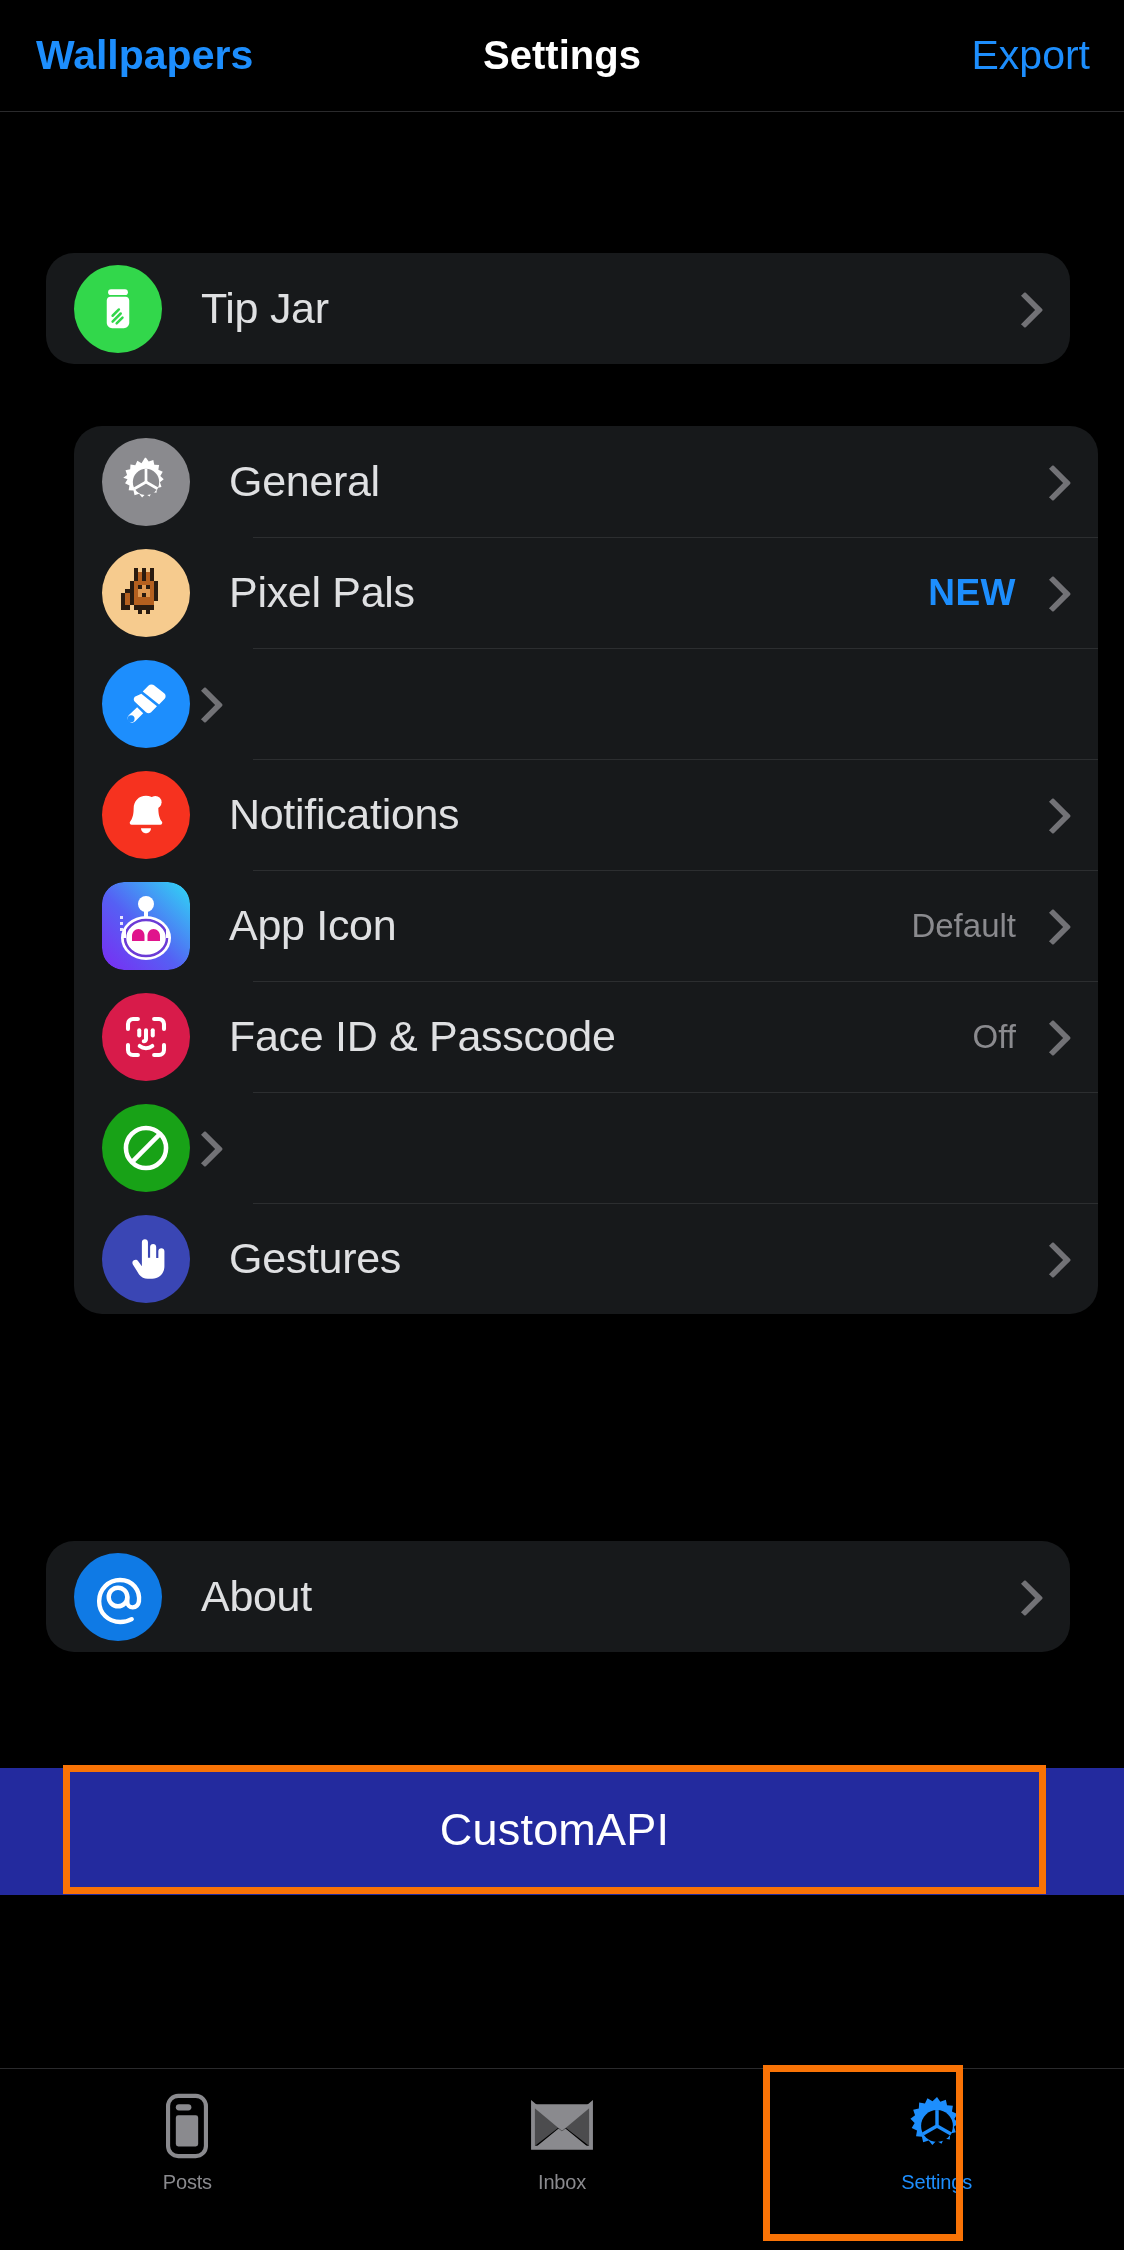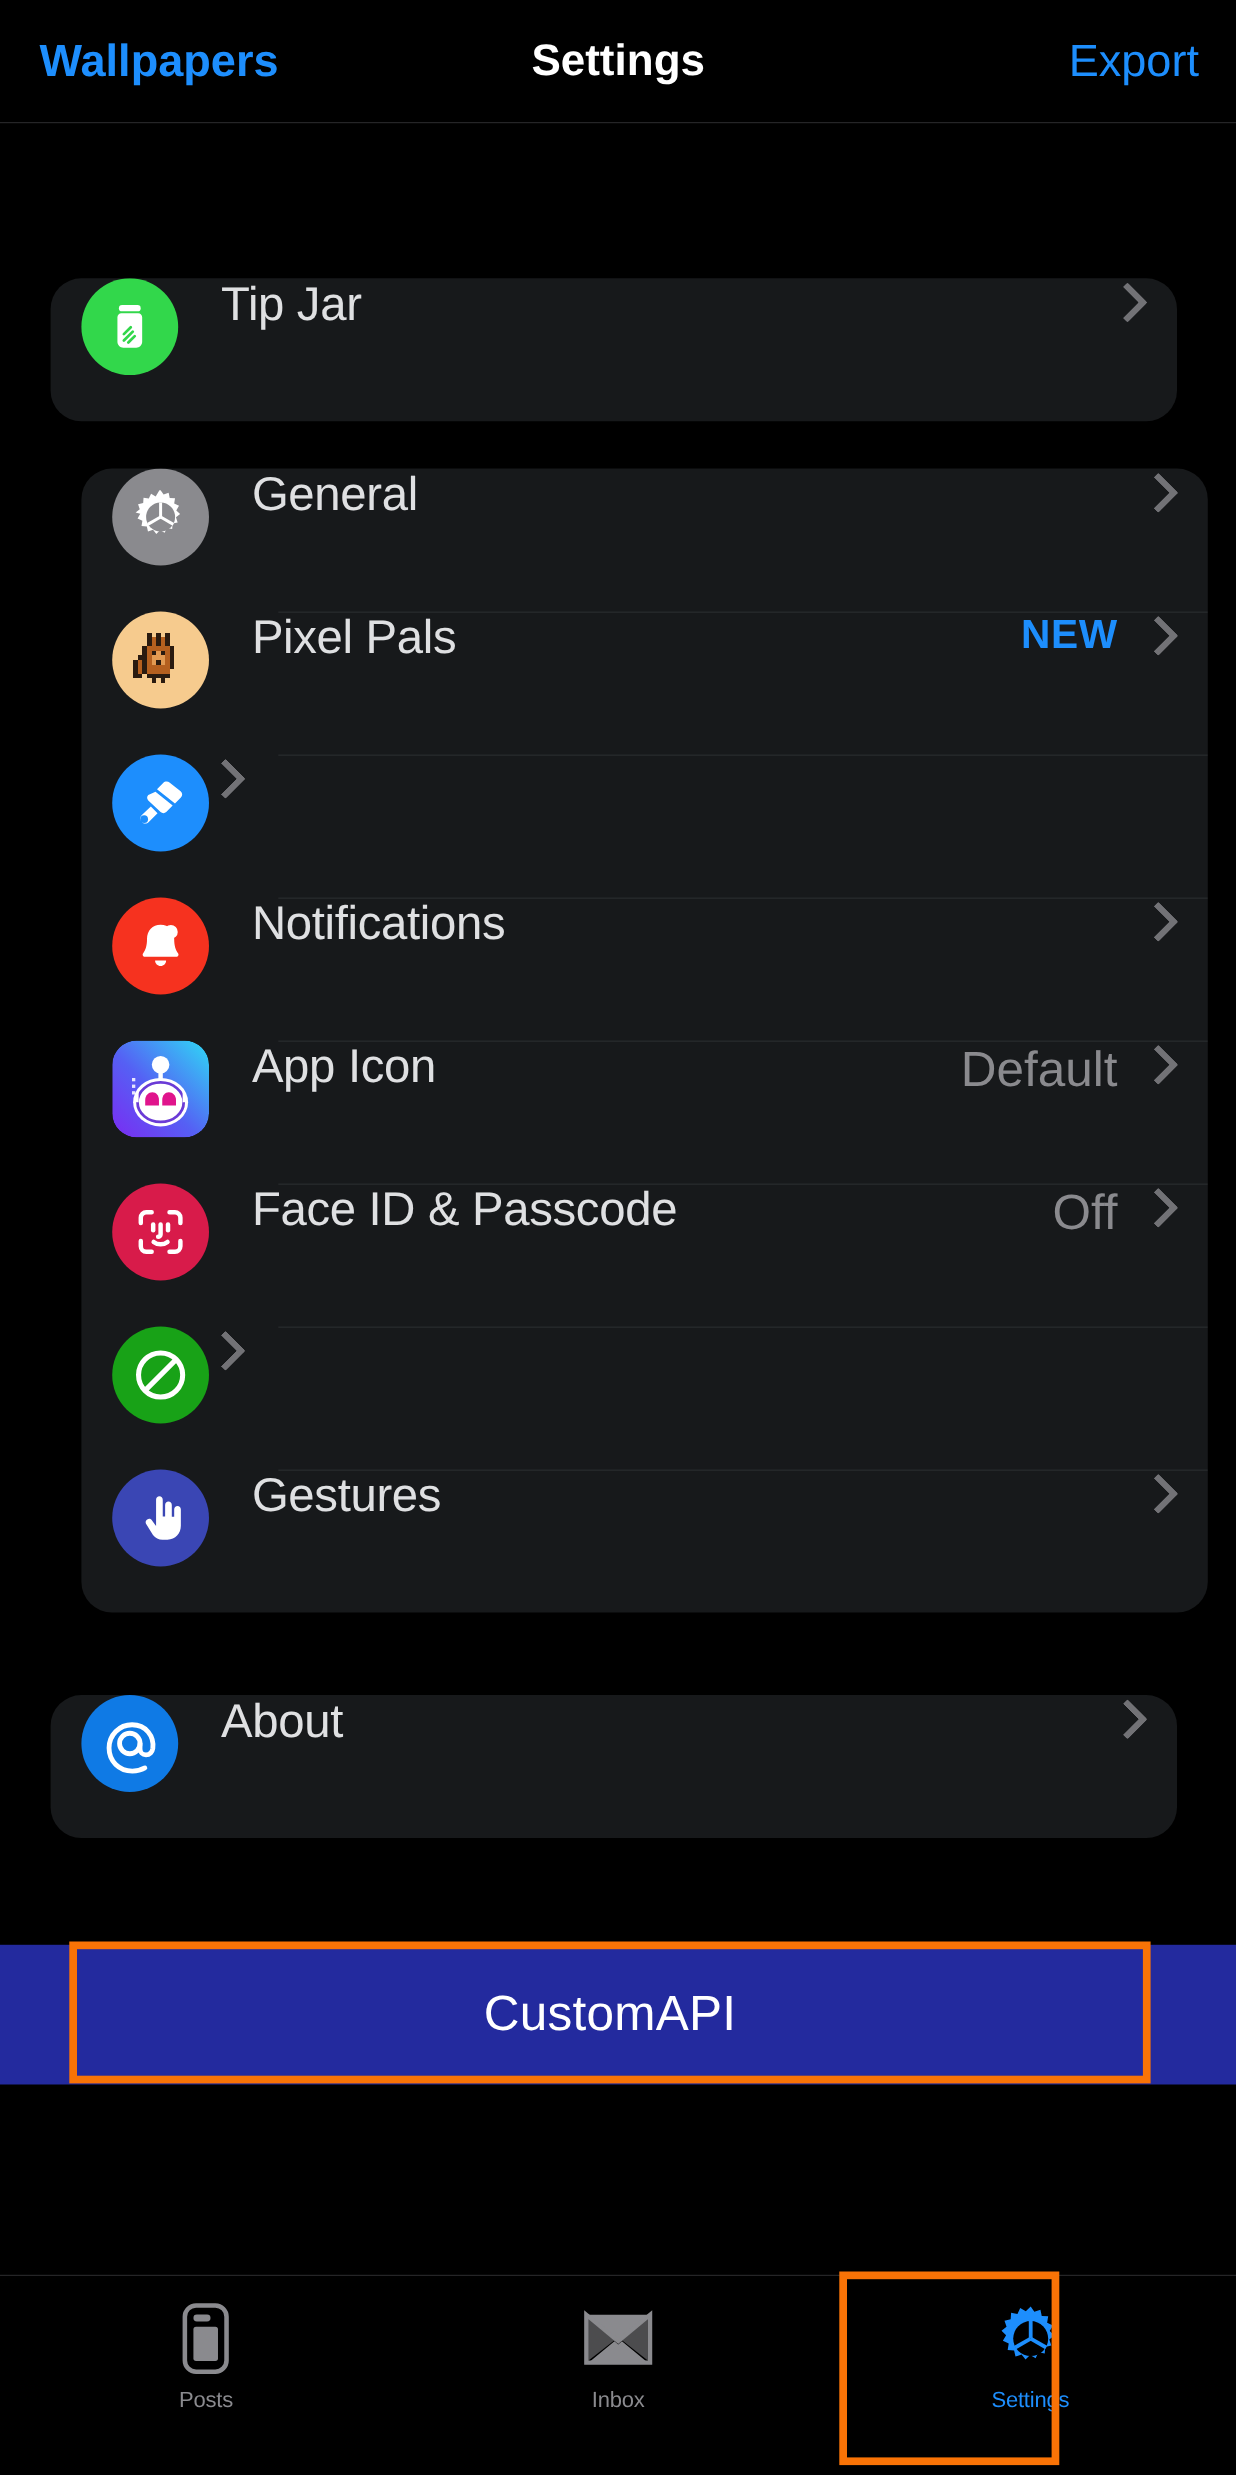--- a/index.html
+++ b/index.html
@@ -49,22 +49,22 @@
     background:#17191b;
     border-radius:28px;
     overflow:hidden;
   }
   #card-tip{ top:140px; }
   #card-main{ top:313px;margin-left:28px; }
   #card-about{ top:1428px; }
 
   .row{
     position:relative;
-    display:flex; align-items:flex-start;
-    height:130px;
+    display:flex; align-items:center;
+    height:111px;
     padding:0 34px 0 28px;
   }
   .row + .row::before{
     content:"";
     position:absolute;
     left:179px; right:0; top:0;
     height:1px;
     background:#2c2e30;
   }
 
@@ -87,21 +87,21 @@
 
   .row-label{
     flex:1 1 auto;
     margin-left:39px;
     font-size:43px;
     color:#dfe0e2;
     letter-spacing:-0.3px;
     white-space:nowrap;
   }
   .row-value{
-    font-size:45px;
+    font-size:33px;
     color:#8a8a8e;
     margin-right:22px;
     white-space:nowrap;
   }
   .row-badge{
     font-size:37px; font-weight:bold;
     color:#1d8efd; letter-spacing:0.5px;
     margin-right:22px;
   }
   .chevron{

